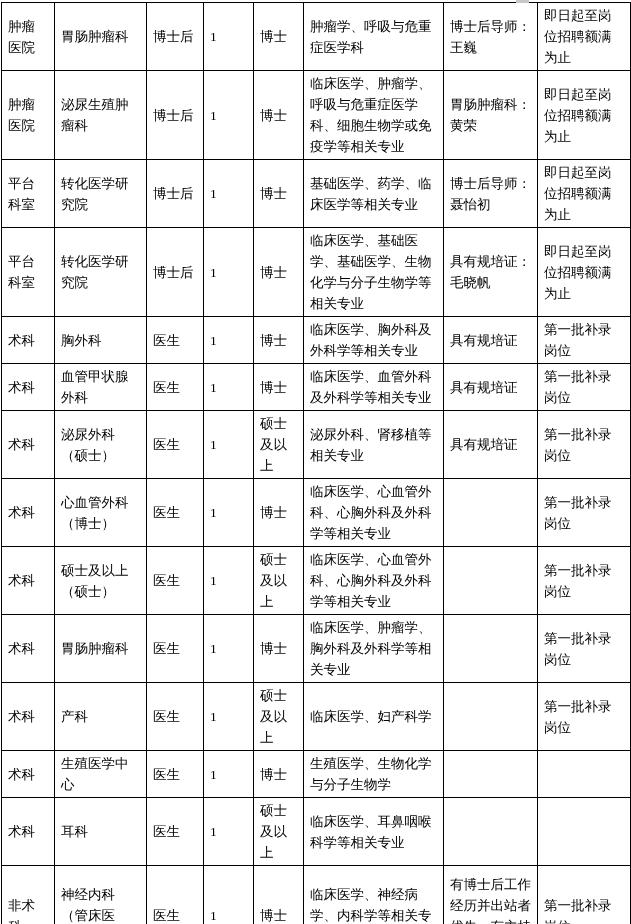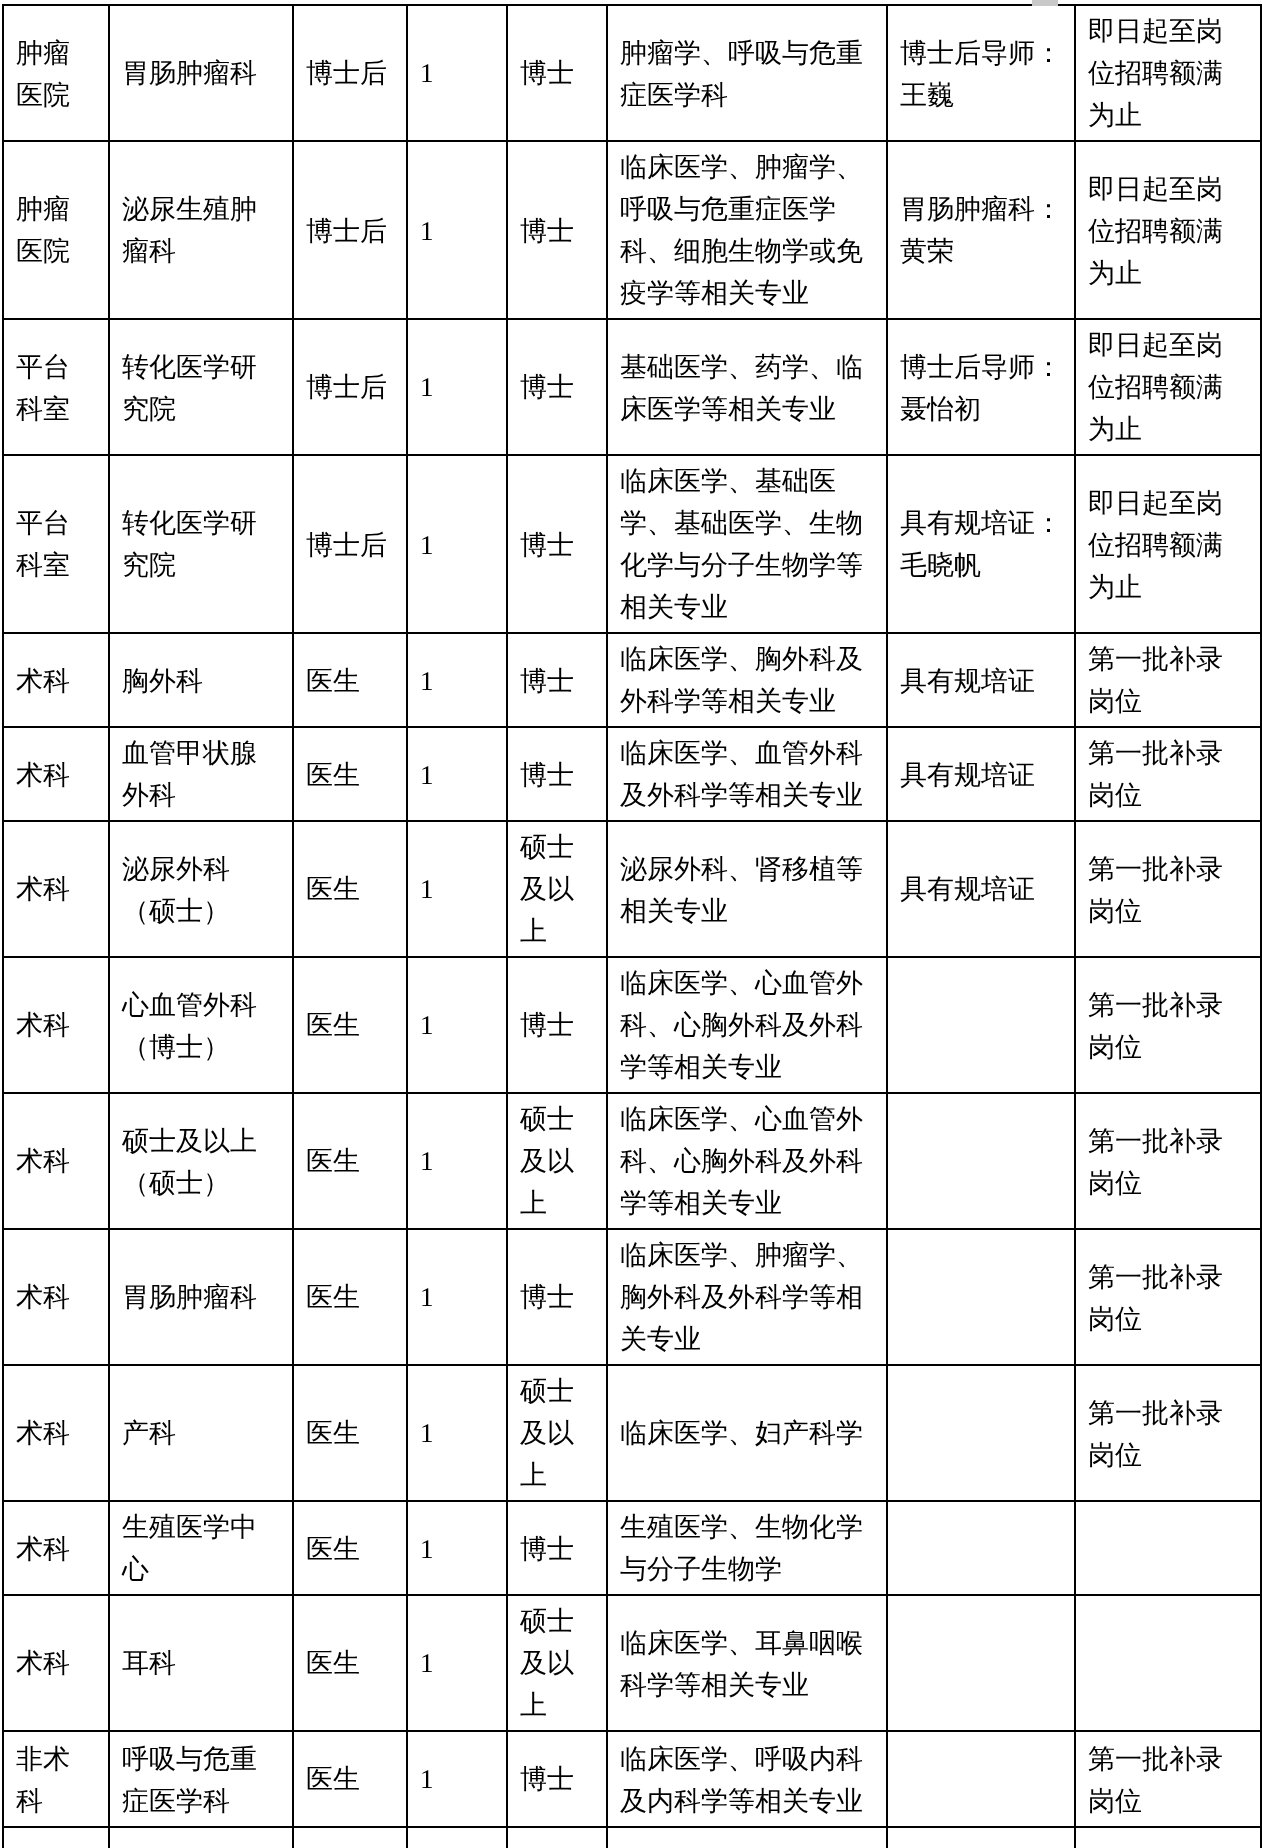--- a/index.html
+++ b/index.html
@@ -181,30 +181,20 @@
       <tr style="height: 60px;">
         <td>术科</td>
         <td>耳科</td>
         <td>医生</td>
         <td>1</td>
         <td>硕士及以上</td>
         <td>临床医学、耳鼻咽喉科学等相关专业</td>
         <td></td>
         <td></td>
       </tr>
-      <tr style="height: 48px;">
-        <td>非术科</td>
-        <td>呼吸与危重症医学科</td>
-        <td>医生</td>
-        <td>1</td>
-        <td>博士</td>
-        <td>临床医学、呼吸内科及内科学等相关专业</td>
-        <td></td>
-        <td>第一批补录岗位</td>
-      </tr>
       <tr style="height: 100px;">
         <td>非术科</td>
         <td>神经内科（管床医生）</td>
         <td>医生</td>
         <td>1</td>
         <td>博士</td>
         <td>临床医学、神经病学、内科学等相关专业</td>
         <td>有博士后工作经历并出站者优先，有主持国</td>
         <td>第一批补录岗位</td>
       </tr>

